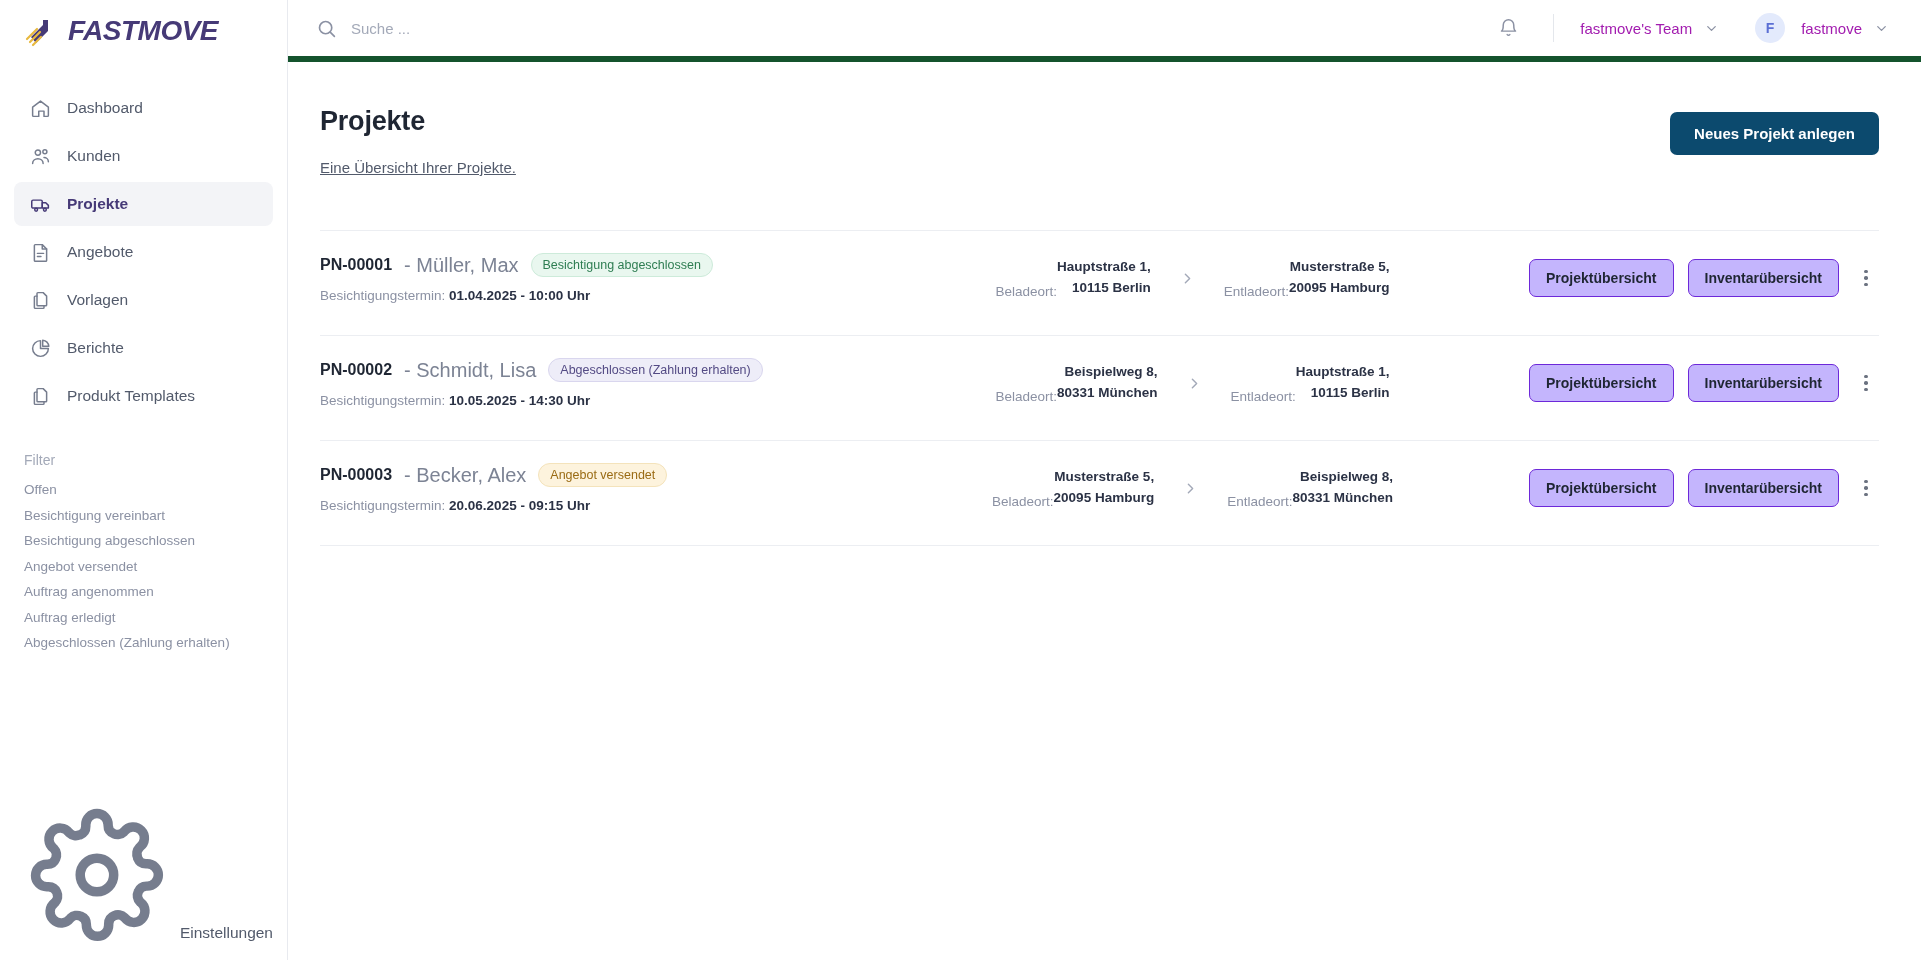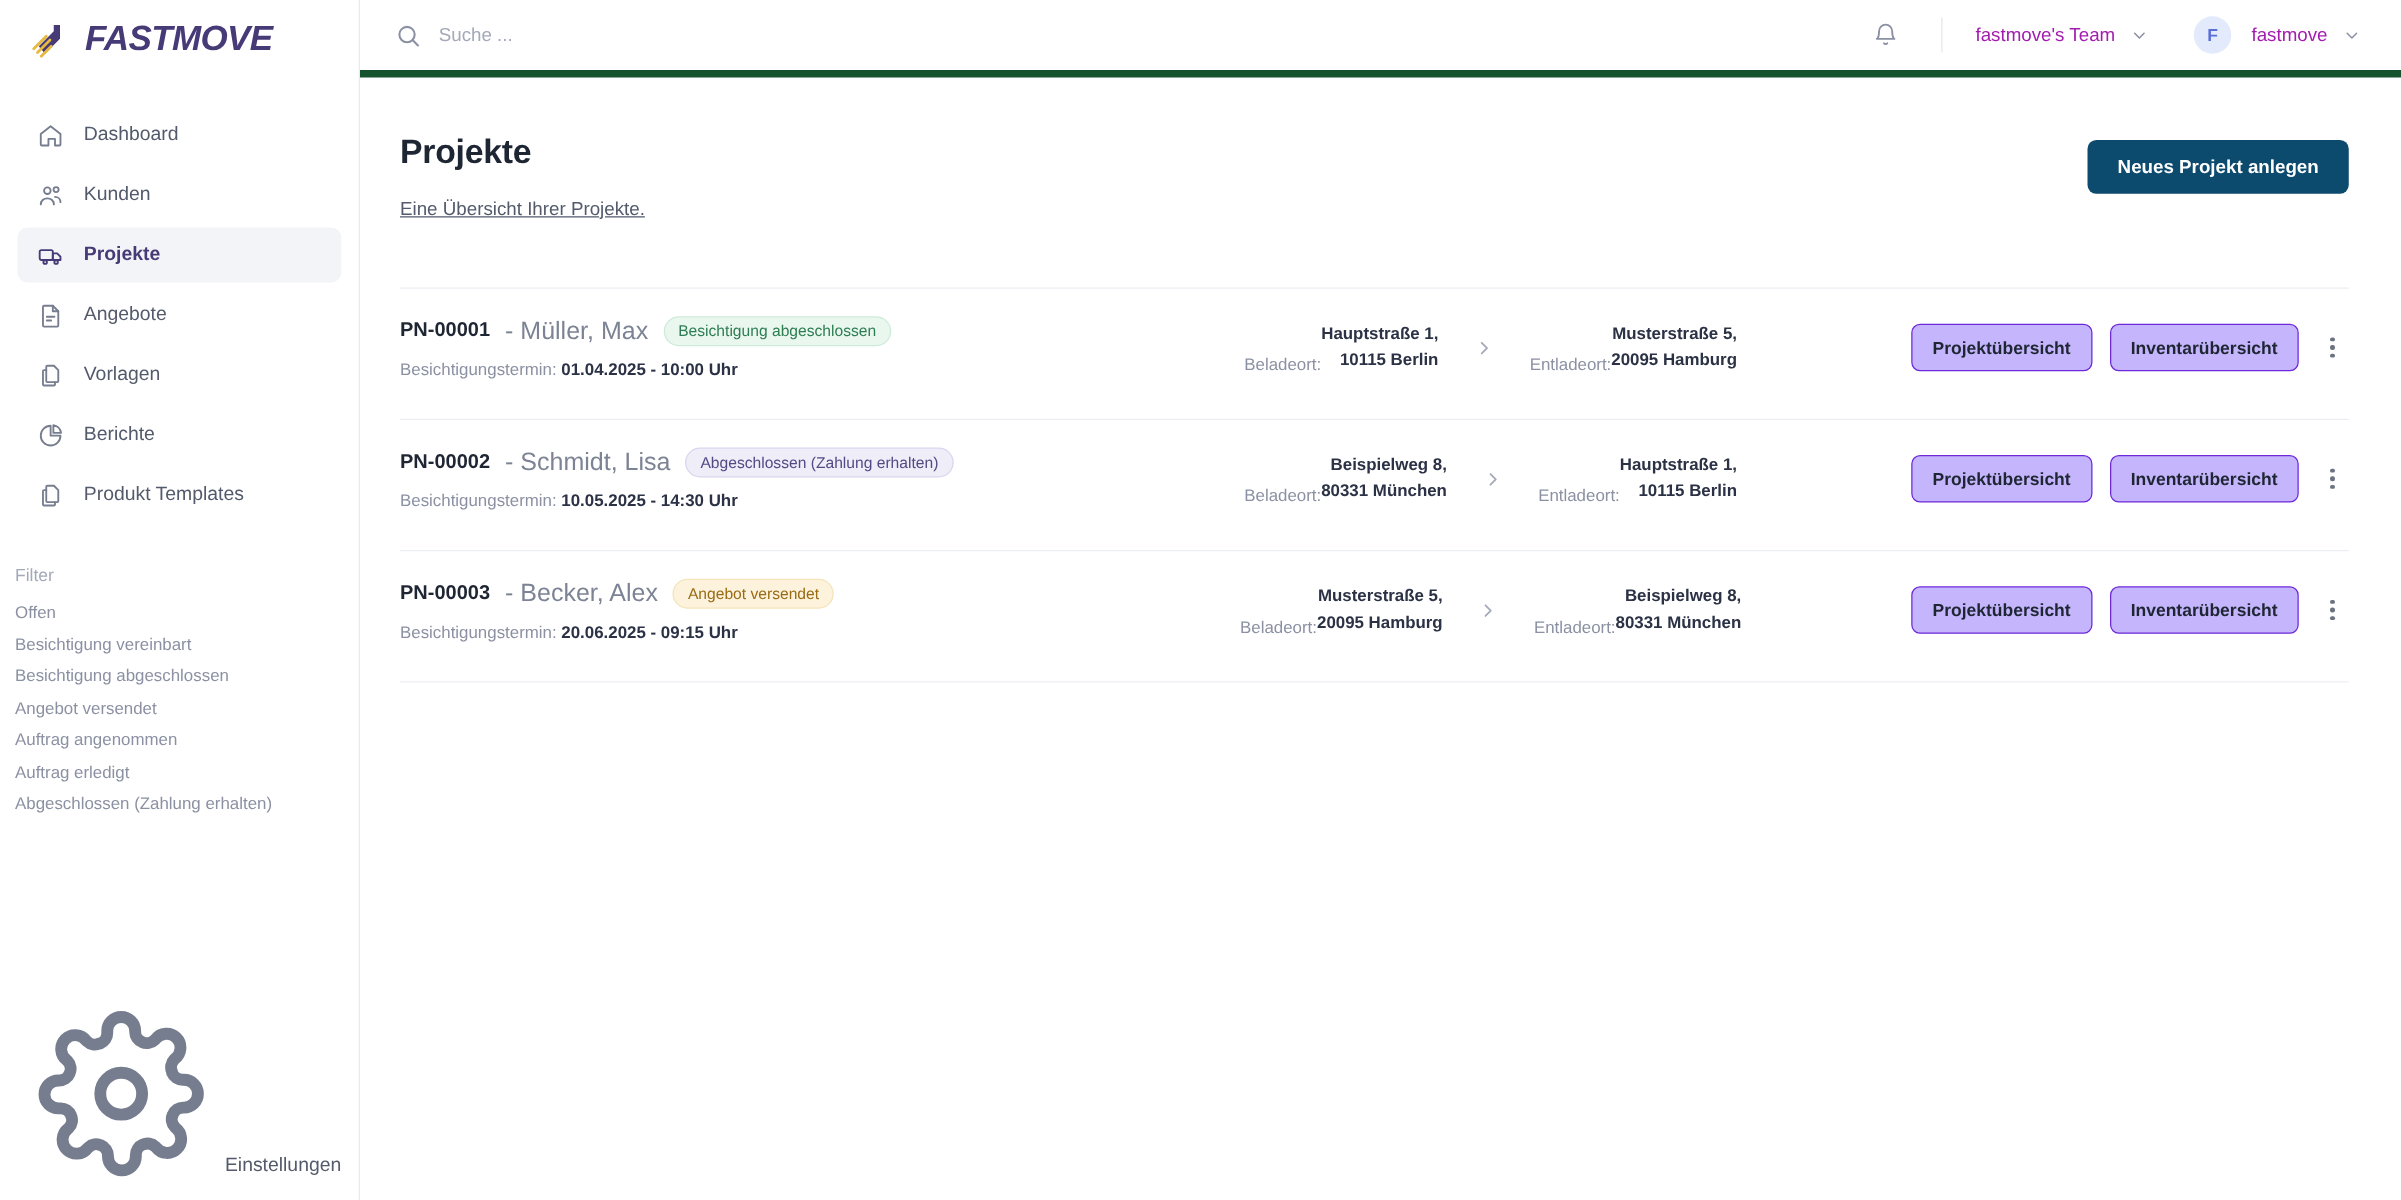--- a/index.html
+++ b/index.html
@@ -39,21 +39,21 @@
     padding-left: 16px;
     border-radius: 8px;
     color: #525a6b;
     font-size: 15.5px;
     cursor: pointer;
   }
   .nav-item .ico { width: 21px; height: 21px; flex: 0 0 21px; display: block; }
   .nav-item.active { background: #f3f4f7; color: #463a77; font-weight: 600; }
   .nav-item.active .ico { stroke: #463a77; }
 
-  .filter-block { margin-top: 30px; padding: 0 0 0 12px; }
+  .filter-block { margin-top: 30px; padding: 0 0 0 24px; }
   .filter-title { font-size: 14px; color: #a3a9b8; margin-bottom: 14px; }
   .filter-item {
     font-size: 13.5px; color: #8b91a3;
     margin-bottom: 10.5px; cursor: pointer;
   }
   .settings-area {
     position: absolute; left: 0; bottom: 0; width: 100%;
     padding: 0 14px 18px 14px;
   }
   .settings-item {

